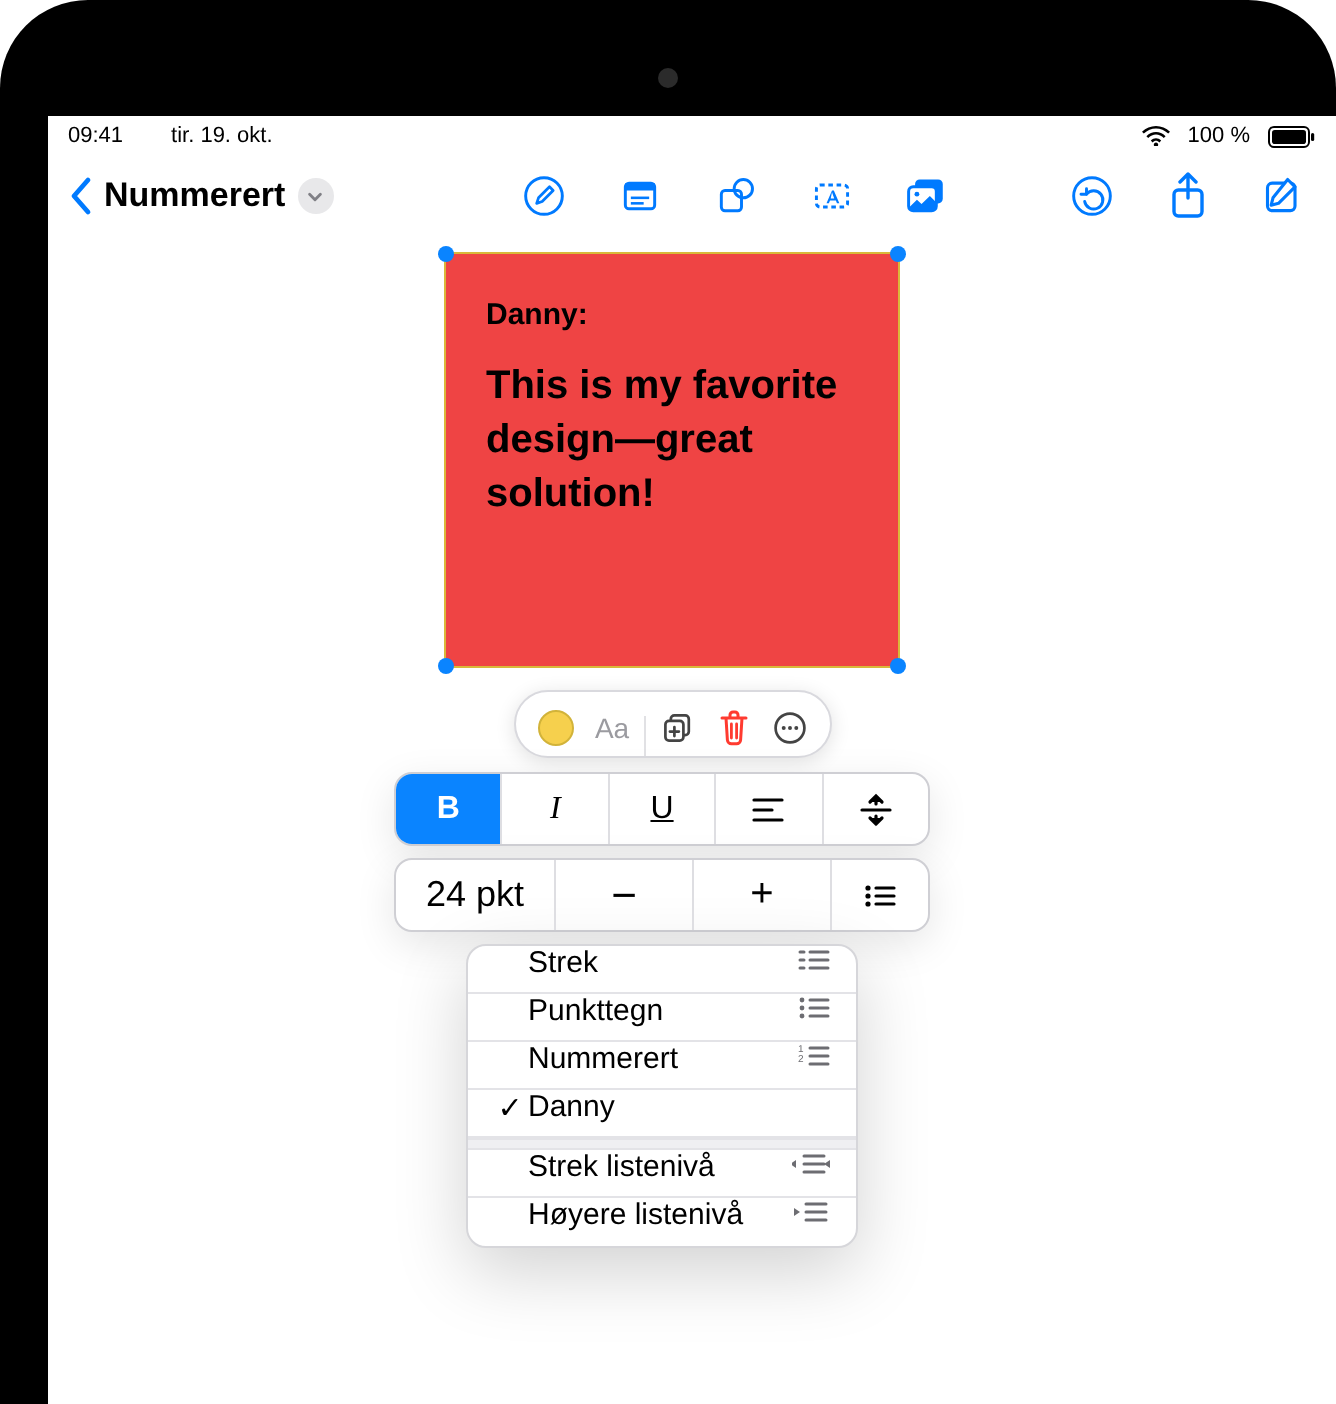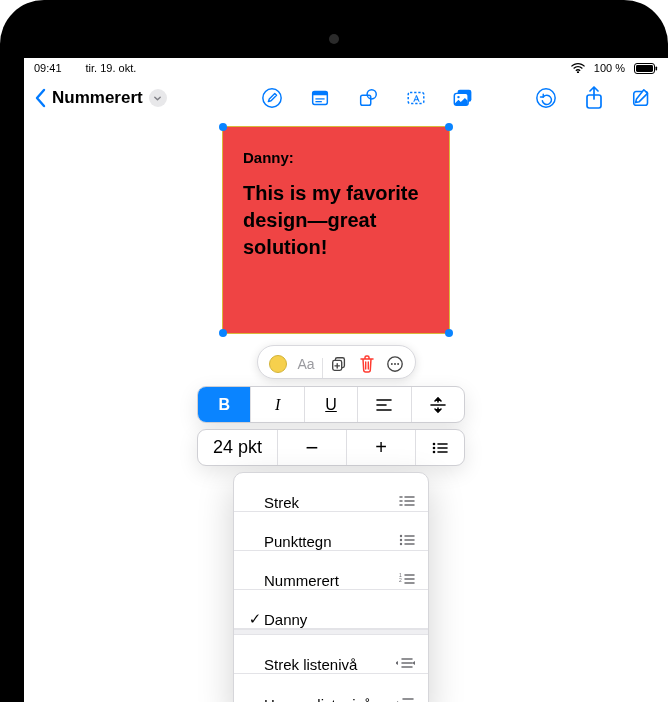--- a/index.html
+++ b/index.html
@@ -31,21 +31,21 @@
 .ctx-swatch{width:18px;height:18px;border-radius:9px;background:#f6d04d;border:1px solid #d2b339}
 .ctx-sep{width:1px;height:20px;background:#e1e1e4;margin:0 2px}
 .ctx-trash{color:#ff3b30}
 .fmtblock{position:absolute;left:173px;top:266px;width:268px}
 .seg{display:flex;background:#fff;border:1px solid #cfcfd4;border-radius:9px;overflow:hidden;height:37px;margin-bottom:6px;box-shadow:0 6px 20px rgba(0,0,0,.10)}
 .seg .cell{flex:1;display:flex;align-items:center;justify-content:center;border-right:1px solid #dedee2;cursor:pointer;font-size:16px;color:#000}
 .seg .cell:last-child{border-right:0}
 .seg .cell.active{background:#0a84ff;color:#fff}
 .seg .wide{flex:0 0 80px;font-size:18px}
 .menu{background:#fff;border:1px solid #d6d6da;border-radius:10px;box-shadow:0 12px 36px rgba(0,0,0,.18);overflow:hidden;width:196px;margin-left:36px}
-.menu .row{height:39px;display:flex;align-items:flex-end;padding:0 12px;border-bottom:1px solid #e3e3e7;cursor:pointer;font-size:15px;color:#000}
+.menu .row{height:24px;display:flex;align-items:flex-start;padding:0 12px;border-bottom:1px solid #e3e3e7;cursor:pointer;font-size:15px;color:#000}
 .menu .row:last-child{border-bottom:0}
 .menu .row .chk{width:18px;display:flex;justify-content:center}
 .menu .row .lbl{flex:1}
 .menu .row .ric{color:#6d6d72}
 .menu .sep{height:6px;background:#efeff2;border-top:1px solid #e3e3e7;border-bottom:1px solid #e3e3e7}
 </style>
 </head>
 <body>
 
 <div class="device">

